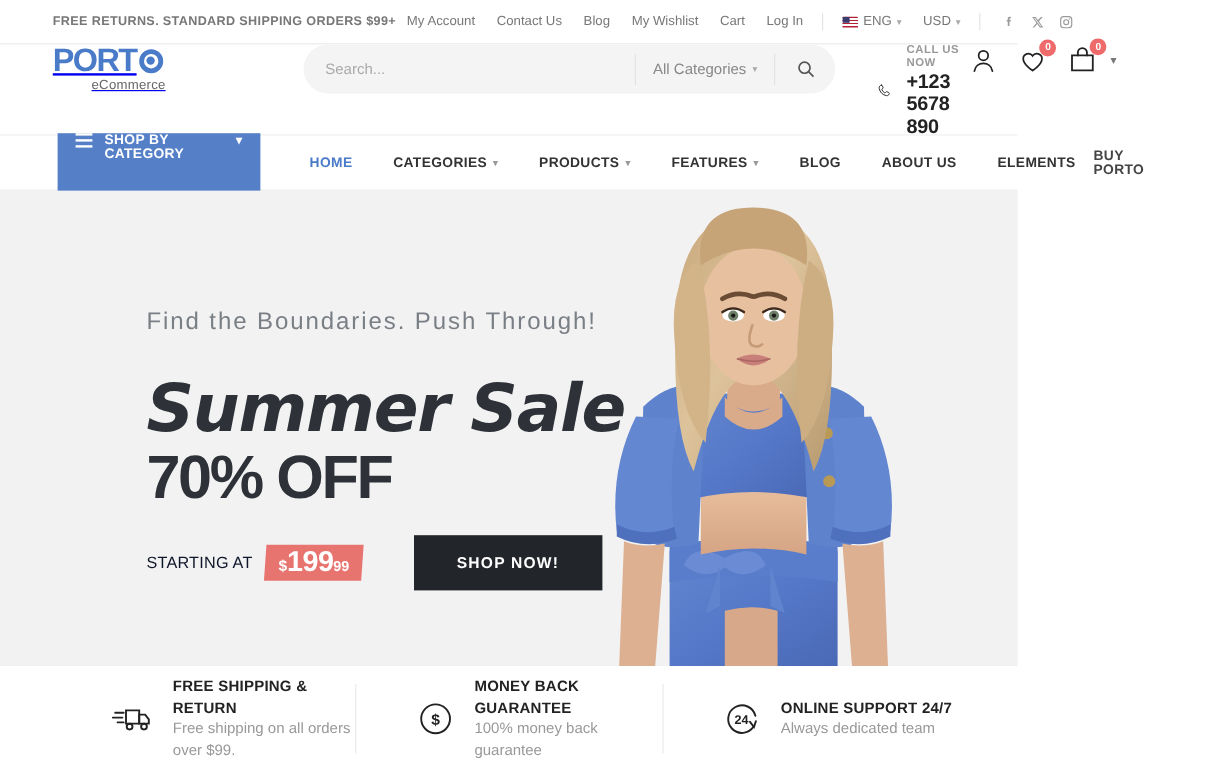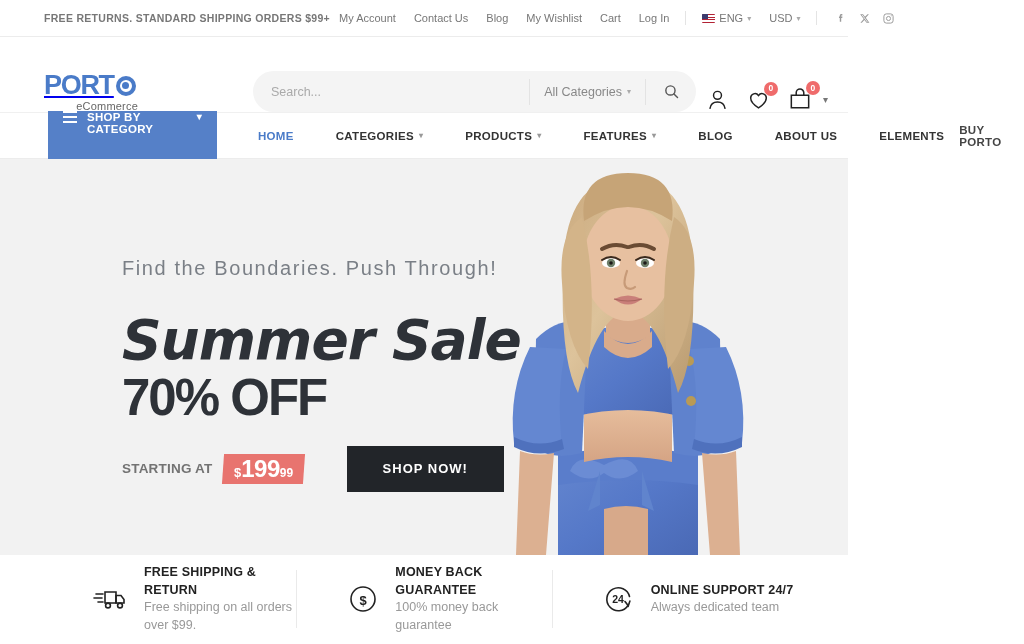--- a/index.html
+++ b/index.html
@@ -50,21 +50,21 @@
   .social {
     display: flex; align-items: center; gap: 0; margin-left: 4px;
   }
   .soc-icon {
     width: 24px; height: 24px; display: flex; align-items: center;
     justify-content: center; color: #9a9a9a;
   }
 
   
   .header {
-    height: 75px; display: flex; align-items: flex-end;
+    height: 75px; display: flex; align-items: flex-start;
     padding: 0 20px 0 44px;
   }
   .logo { width: 96px; flex: none; }
   .logo-word {
     display: flex; align-items: center; gap: 1px;
     font-size: 27px; font-weight: 800; letter-spacing: -1.3px;
     color: #4a7bc8; line-height: 1;
   }
   .logo-o {
     width: 20px; height: 20px; border-radius: 50%;
@@ -140,21 +140,21 @@
     width: 169px; height: 48px; background: #5580c8;
     color: #fff; display: flex; gap: 10px;
     padding: 0 15px; font-size: 11.5px; font-weight: 700;
     letter-spacing: .3px; cursor: pointer;
   }
   .burger { display: flex; flex-direction: column; gap: 3px; }
   .burger span { display: block; width: 14px; height: 2px; background: #fff; }
   .shopcat .caret { color: #fff; font-size: 10px; margin-left: auto; }
 
   .navlinks {
-    margin-left: 199px; display: flex; align-items: center; gap: 12px;
+    margin-left: 199px; display: flex; align-items: center; gap: 4px;
   }
   .navlink {
     font-size: 11.5px; font-weight: 700; color: #333;
     letter-spacing: .3px; padding: 0 15px; text-decoration: none;
     display: flex; align-items: center; gap: 5px; white-space: nowrap;
   }
   .navlink.active { color: #4a7bc8; }
   .navlink .caret { color: #999; }
   .buyporto {
     margin-left: auto; font-size: 11.5px; font-weight: 700;
@@ -181,21 +181,21 @@
     margin-top: 32px;
   }
   .hero-off {
     font-size: 51px; font-weight: 800; color: #2e3238;
     letter-spacing: -2px; line-height: 1.02;
   }
   .hero-cta {
     display: flex; align-items: center; gap: 0; margin-top: 22px;
   }
   .starting {
-    font-size: 13.5px; font-weight: 700; color: #737373;
+    font-size: 13.5px; font-weight: 400; color: #0f172a;
     letter-spacing: .2px; margin-right: 11px;
   }
   .price-badge {
     background: #e8746f; color: #fff; height: 30px;
     display: flex; align-items: center; padding: 0 11px;
     transform: skewX(-4deg);
   }
   .price-badge > span { transform: skewX(4deg); display: flex; align-items: baseline; }
   .cur { font-size: 13px; font-weight: 800; }
   .amt { font-size: 24px; font-weight: 800; letter-spacing: -.5px; }
@@ -296,20 +296,29 @@
       </div>
       <div class="sw-div"></div>
       <button class="search-btn">
         <svg width="17" height="17" viewBox="0 0 24 24" fill="none" stroke="currentColor" stroke-width="2" stroke-linecap="round">
             <circle cx="10.5" cy="10.5" r="6.5"></circle>
             <line x1="15.5" y1="15.5" x2="20.5" y2="20.5"></line>
           </svg>
       </button>
     </div>
 
+    <div class="phonebox">
+      <svg width="30" height="30" viewBox="0 0 24 24" fill="none" stroke="#222" stroke-width="1.3" stroke-linecap="round" stroke-linejoin="round">
+          <path d="M7.5 3.5c.6 0 1 .3 1.2.8l1.1 2.5c.2.5.1 1-.3 1.3l-1.2 1c-.2.2-.3.5-.2.8.6 1.6 2.1 3.4 3.8 4.3.3.2.6.1.8-.1l1-1.1c.3-.4.9-.5 1.3-.3l2.5 1.1c.5.2.8.7.8 1.2 0 1.9-1.6 3.5-3.5 3.2C9 17.4 5.4 13.3 4.4 8.1 4 6 5.5 3.5 7.5 3.5z"></path>
+        </svg>
+      <div class="phone-txt">
+        <div class="phone-label">CALL US NOW</div>
+        <div class="phone-num">+123 5678 890</div>
+      </div>
+    </div>
 
     <div class="header-icons">
       <a class="hicon" href="#">
         <svg width="25" height="25" viewBox="0 0 24 24" fill="none" stroke="#222" stroke-width="1.4">
             <circle cx="12" cy="8" r="3.8"></circle>
             <path d="M4.8 20.5c.6-4 3.6-6.2 7.2-6.2s6.6 2.2 7.2 6.2" stroke-linecap="round"></path>
           </svg>
       </a>
       <a class="hicon" href="#">
         <svg width="25" height="25" viewBox="0 0 24 24" fill="none" stroke="#222" stroke-width="1.4">

